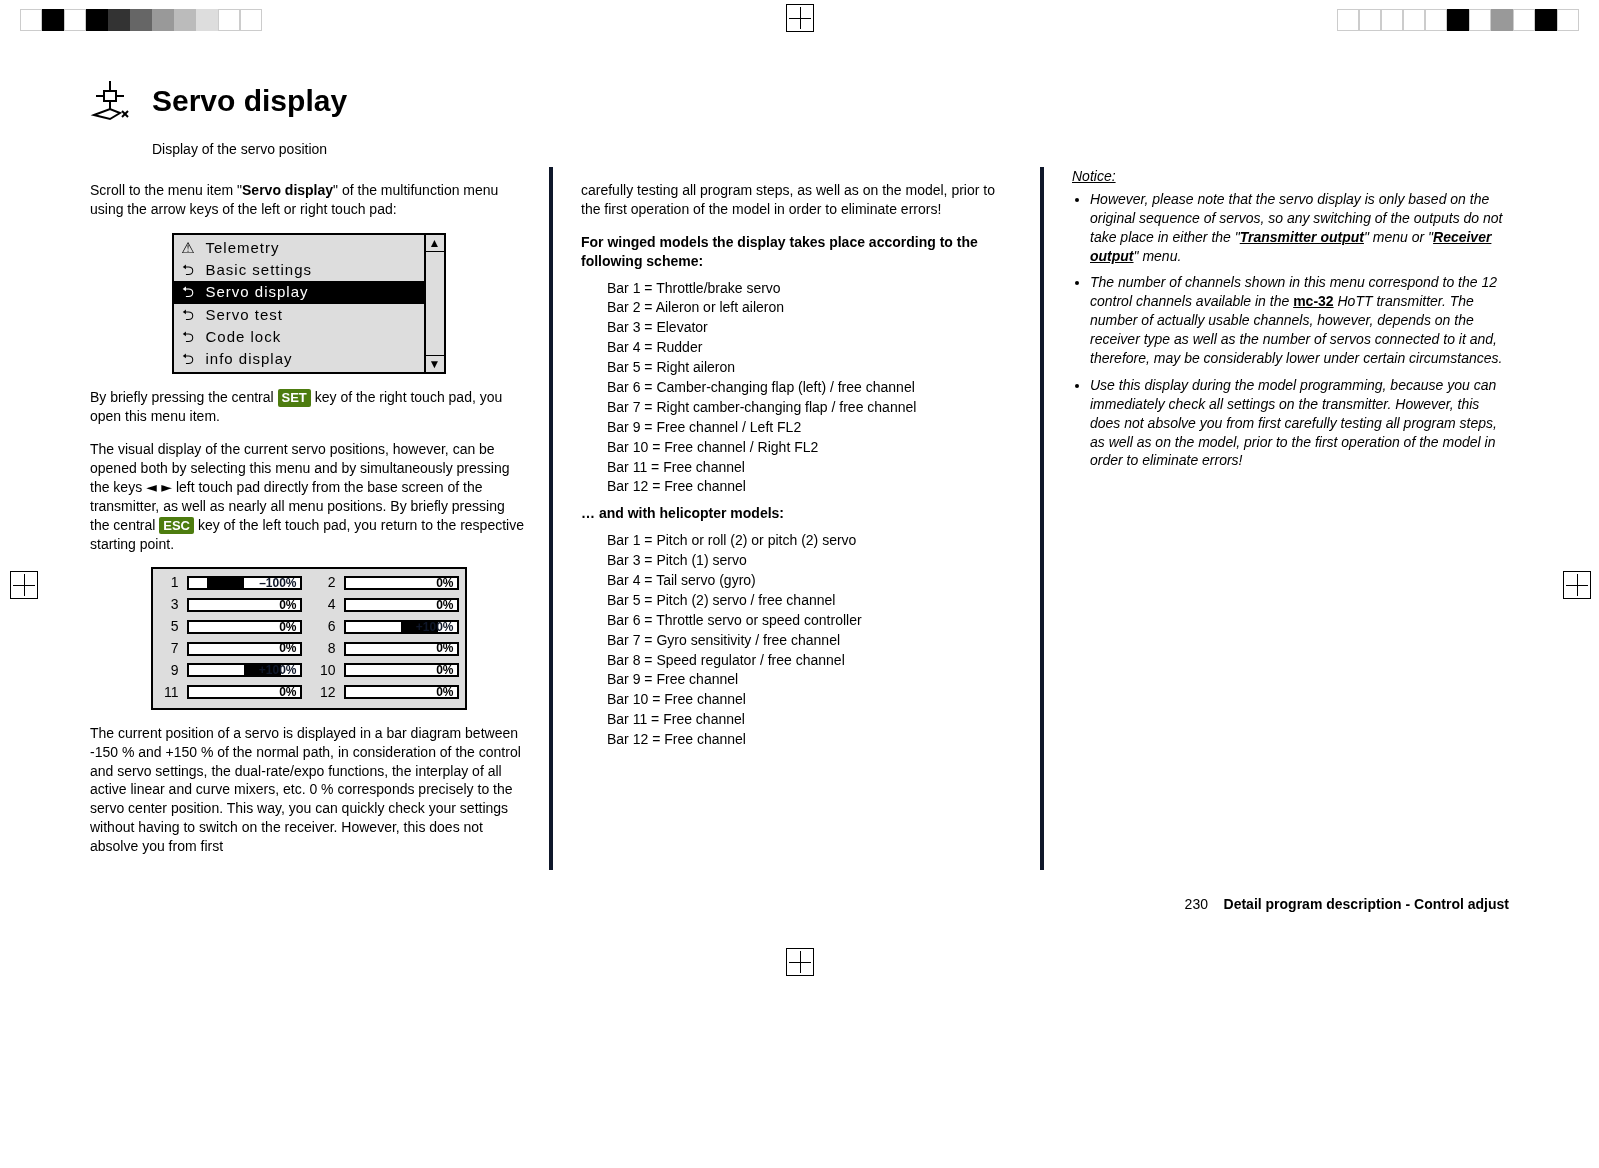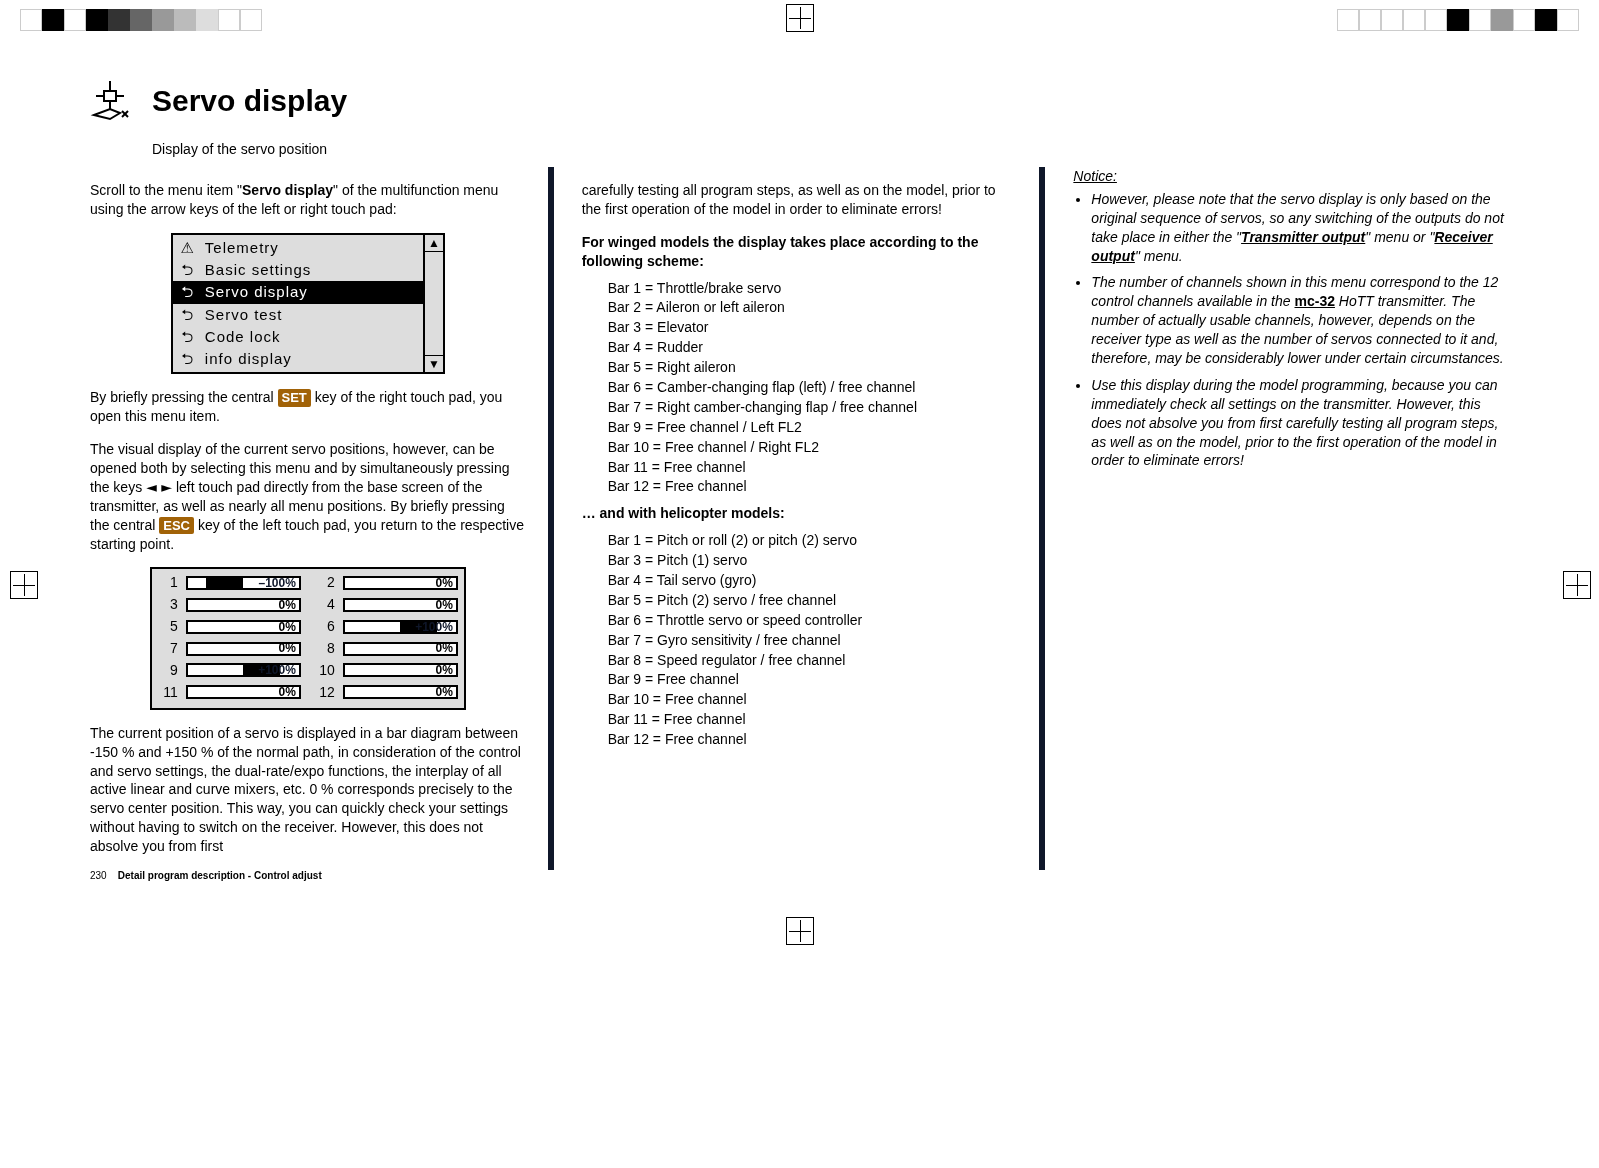--- a/index.html
+++ b/index.html
@@ -54,21 +54,21 @@
   .section-sub {
     margin-left: 62px;
     margin-bottom: 10px;
   }
   .columns {
     display: flex;
     gap: 28px;
   }
   .col {
     flex: 1 1 0;
-    border-right: 6px solid #0f172a;
+    border-right: 4px solid #0f172a;
     padding-right: 22px;
   }
   .col:last-child { border-right: none; padding-right: 0; }
   .col .col-inner { line-height: 1.35; }
   .menu-figure {
     margin: 10px auto 12px auto;
     width: 270px;
     border: 2px solid #000;
     background: #ddd;
     font-family: Tahoma, Arial, sans-serif;
@@ -94,21 +94,21 @@
     width: 18px;
     border-left: 2px solid #000;
     display:flex; flex-direction:column;
   }
   .menu-scroll .arrow {
     height: 16px; text-align:center; font-size:12px; line-height:16px;
     border-bottom:1px solid #000;
   }
   .menu-scroll .arrow.bot { border-bottom:none; border-top:1px solid #000; margin-top:auto;}
   .key {
-    display:inline-block; background:#a16207; color:#fff; font-weight:bold;
+    display:inline-block; background:#4d7c0f; color:#fff; font-weight:bold;
     padding: 0 4px; border-radius:2px; font-size:13px;
   }
   .kc { display:inline-block; font-family: "DejaVu Sans", Arial; }
   .servo-figure {
     margin: 10px auto 12px auto;
     width: 300px;
     border: 2px solid #000;
     background: #ddd;
     padding: 4px 6px 6px 6px;
     font-family: Tahoma, Arial, sans-serif;
@@ -134,21 +134,23 @@
   }
   .sg-bar .lbl.onFill { color:#0f172a; }
   .section-bold { font-weight:bold; margin: 8px 0; }
   .list-indent { padding-left: 26px; }
   .list-indent div { margin: 1px 0; }
   .notice-heading { font-style: italic; text-decoration: underline; }
   .bullets { padding-left: 18px; margin:4px 0; }
   .bullets li { font-style: italic; margin-bottom: 8px; line-height: 1.35; }
   .bullets li b { font-style: italic; text-decoration: underline; }
   .foot {
-    font-size: 10px;
+    margin-top: 26px;
+    font-size: 14px;
+    text-align: right;
   }
   .cross-side {
     position: fixed;
     top: 50%;
     transform: translateY(-50%);
     width: 26px; height:26px;
   }
   .cross-side.left { left: 10px; }
   .cross-side.right { right: 10px; }
 </style>

